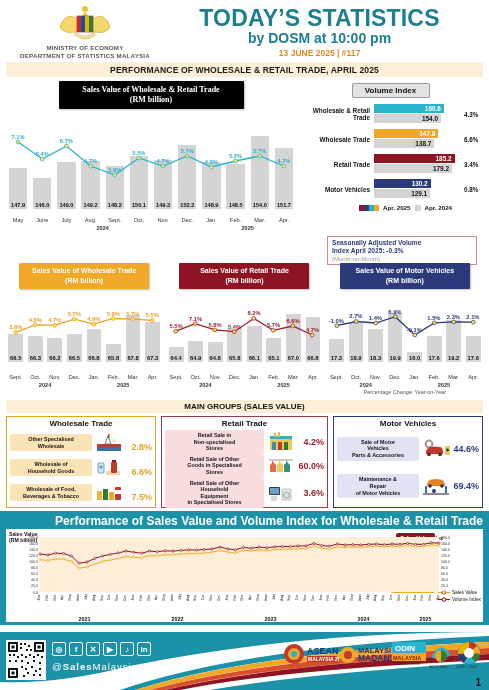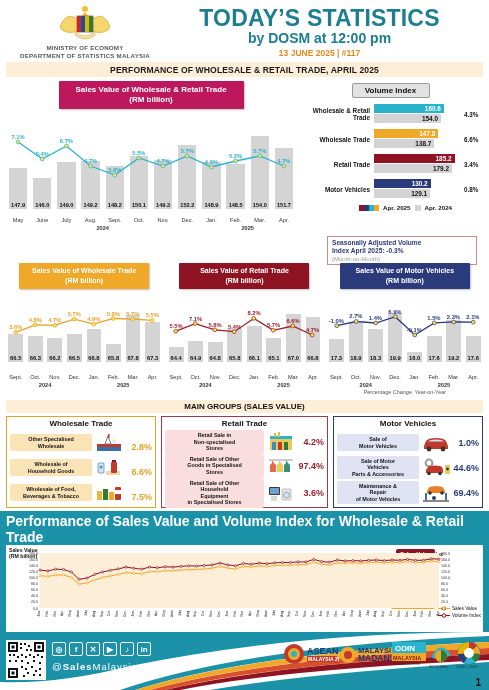--- a/index.html
+++ b/index.html
@@ -29,21 +29,21 @@
   }
 
   
   .sec1 { display: flex; padding: 4px 6px 0 6px; height: 168px; }
   .chart1-wrap { width: 290px; position: relative; }
   .cap {
     color: #fff; font-weight: bold; font-size: 8px; text-align: center;
     padding: 4px 6px; line-height: 10px; border-radius: 1px;
     box-shadow: 1px 1px 2px rgba(0,0,0,.25);
   }
-  .cap.teal { background: #be185d; }
+  .cap.teal { background: #000000; font-family: Liberation Serif, serif; }
   .cap.amber { background: #f0a828; }
   .cap.maroon { background: #8e1423; }
   .cap.navy { background: #2b3a7a; }
   .cap-holder { display: flex; justify-content: center; }
   .cap-holder .cap { width: 185px; }
 
   .plot { position: relative; height: 118px; margin-top: 4px; }
   .bars { position: absolute; left: 0; right: 0; bottom: 22px; top: 12px; display: flex; align-items: flex-end; }
   .bar-col { flex: 1; display: flex; flex-direction: column; justify-content: flex-end; align-items: center; height: 100%; position: relative; }
   .bar { width: 76%; background: #d4d4d4; }
@@ -117,21 +117,21 @@
   .mg-icon { width: 30px; height: 22px; display: flex; align-items: center; justify-content: center; }
   .mg-pct { width: 26px; text-align: right; font-size: 9px; font-weight: bold; }
   .wholesale .mg-pct { color: #e0a42a; margin-top: 8px; }
   .retail .mg-pct { color: #9a1f2e; }
   .motor .mg-pct { color: #2b3a7a; }
 
   
   .bottom {
     margin-top: 3px; background: #1b92a8; padding: 2px 6px 3px 6px;
   }
-  .bottom h2 { color: #fff; font-size: 14px; font-weight: bold; text-align: left; line-height: 16px; }
+  .bottom h2 { color: #fff; font-size: 12px; font-weight: bold; text-align: right; line-height: 16px; }
   .bchart { background: #fff; height: 93px; position: relative; padding: 2px 2px; }
   .by-lab { position: absolute; left: 3px; top: 2px; font-size: 5.2px; font-weight: bold; color: #111; line-height: 6px; }
   .by-lab-r { position: absolute; right: 40px; top: 6px; font-size: 5.4px; font-weight: bold; color: #111; }
   .cal-sv { position: absolute; right: 48px; top: 4px; background: #8e1423; color: #fff; font-size: 5.6px; font-weight: bold; text-align: center; padding: 2px 4px; line-height: 7px; border-radius: 2px; }
   .cal-vi { position: absolute; right: 48px; top: 46px; background: #f0a828; color: #fff; font-size: 5.6px; font-weight: bold; text-align: center; padding: 2px 4px; line-height: 7px; border-radius: 2px; }
   .blegend { position: absolute; right: 2px; bottom: 18px; font-size: 4.8px; color: #111; }
   .blegend div { display: flex; align-items: center; gap: 2px; margin-bottom: 2px; }
   .byears { position: absolute; left: 32px; right: 42px; bottom: 0px; display: flex; font-size: 5.4px; font-weight: bold; color: #111; }
 
   
@@ -163,21 +163,21 @@
         <rect x="29" y="12" width="4" height="16" fill="#e2b400"></rect>
         <rect x="33" y="12" width="4" height="16" fill="#2e7d32"></rect>
         <path d="M19 28 Q29 36 39 28 L39 31 Q29 39 19 31 Z" fill="#f2e3a8" stroke="#c8a02a" stroke-width=".5"></path>
       </svg>
     </div>
     <div class="ministry-line">MINISTRY OF ECONOMY</div>
     <div class="ministry-line">DEPARTMENT OF STATISTICS MALAYSIA</div>
   </div>
   <div class="title-block">
     <div class="t-main">TODAY’S STATISTICS</div>
-    <div class="t-sub">by DOSM at 12:00 pm</div>
+    <div class="t-sub">by DOSM at 10:00 pm</div>
     <div class="t-date">13 JUNE 2025   |   #117</div>
   </div>
 </div>
 
 <div class="banner">PERFORMANCE OF WHOLESALE &amp; RETAIL TRADE, APRIL 2025</div>
 
 <div class="sec1">
   <div class="chart1-wrap">
     <div class="cap-holder">
       <div class="cap teal">
@@ -655,50 +655,38 @@
       <div class="mg-item">
         <div class="mg-label">Retail Sale of Other<br>Goods in Specialised<br>Stores</div>
         <div class="mg-icon">
           <svg width="28" height="20" viewBox="0 0 28 20">
             <line x1="2" y1="4" x2="26" y2="4" stroke="#999" stroke-width="1"></line>
             <path d="M5 4 l0 3 l-2 2 v7 h6 v-7 l-2 -2 z" fill="#e86a4a"></path>
             <path d="M12 4 l0 3 l-2 2 v7 h6 v-7 l-2 -2 z" fill="#f0c85a"></path>
             <path d="M19 4 l0 3 l-2 2 v7 h6 v-7 l-2 -2 z" fill="#3a8f7a"></path>
           </svg>
         </div>
-        <div class="mg-pct">97.4%</div>
+        <div class="mg-pct">60.0%</div>
       </div>
       <div class="mg-item">
         <div class="mg-label">Retail Sale of Other<br>Household<br>Equipment<br>in Specialised Stores</div>
         <div class="mg-icon">
           <svg width="28" height="20" viewBox="0 0 28 20">
             <rect x="2" y="4" width="11" height="8" rx="1" fill="#3a3a3a"></rect>
             <rect x="3" y="5" width="9" height="6" fill="#6a9fd0"></rect>
             <rect x="15" y="6" width="9" height="11" rx="1" fill="#e8e8e8" stroke="#aaa" stroke-width=".7"></rect>
             <circle cx="19.5" cy="12" r="3" fill="#cfe4f5" stroke="#888" stroke-width=".7"></circle>
             <rect x="4" y="13" width="6" height="5" fill="#d8d8d8"></rect>
           </svg>
         </div>
         <div class="mg-pct">3.6%</div>
       </div>
     </div>
     <div class="mg-card motor">
       <div class="mg-title">Motor Vehicles</div>
-      <div class="mg-item">
-        <div class="mg-label">Sale of<br>Motor Vehicles</div>
-        <div class="mg-icon">
-          <svg width="30" height="20" viewBox="0 0 30 20">
-            <path d="M3 13 L5 8 Q7 5 15 5 Q23 5 25 8 L27 13 v3 H3 Z" fill="#c0392b"></path>
-            <path d="M7 8.5 Q9 6.5 15 6.5 Q21 6.5 23 8.5 Z" fill="#cfe4f5"></path>
-            <circle cx="8" cy="16" r="2.4" fill="#333"></circle>
-            <circle cx="22" cy="16" r="2.4" fill="#333"></circle>
-          </svg>
-        </div>
-        <div class="mg-pct">1.0%</div>
-      </div>
       <div class="mg-item">
         <div class="mg-label">Sale of Motor<br>Vehicles<br>Parts &amp; Accessories</div>
         <div class="mg-icon">
           <svg width="30" height="20" viewBox="0 0 30 20">
             <circle cx="8" cy="5" r="3.4" fill="none" stroke="#999" stroke-width="2"></circle>
             <path d="M5 12 L7 9 Q9 7.5 14 7.5 Q19 7.5 21 9 L22 12 v3 H5 Z" fill="#c0392b"></path>
             <circle cx="8" cy="15.5" r="1.8" fill="#333"></circle>
             <circle cx="19" cy="15.5" r="1.8" fill="#333"></circle>
             <rect x="24" y="7" width="5" height="9" fill="#f0c85a"></rect>
             <circle cx="26.5" cy="11" r="1.4" fill="#333"></circle>

